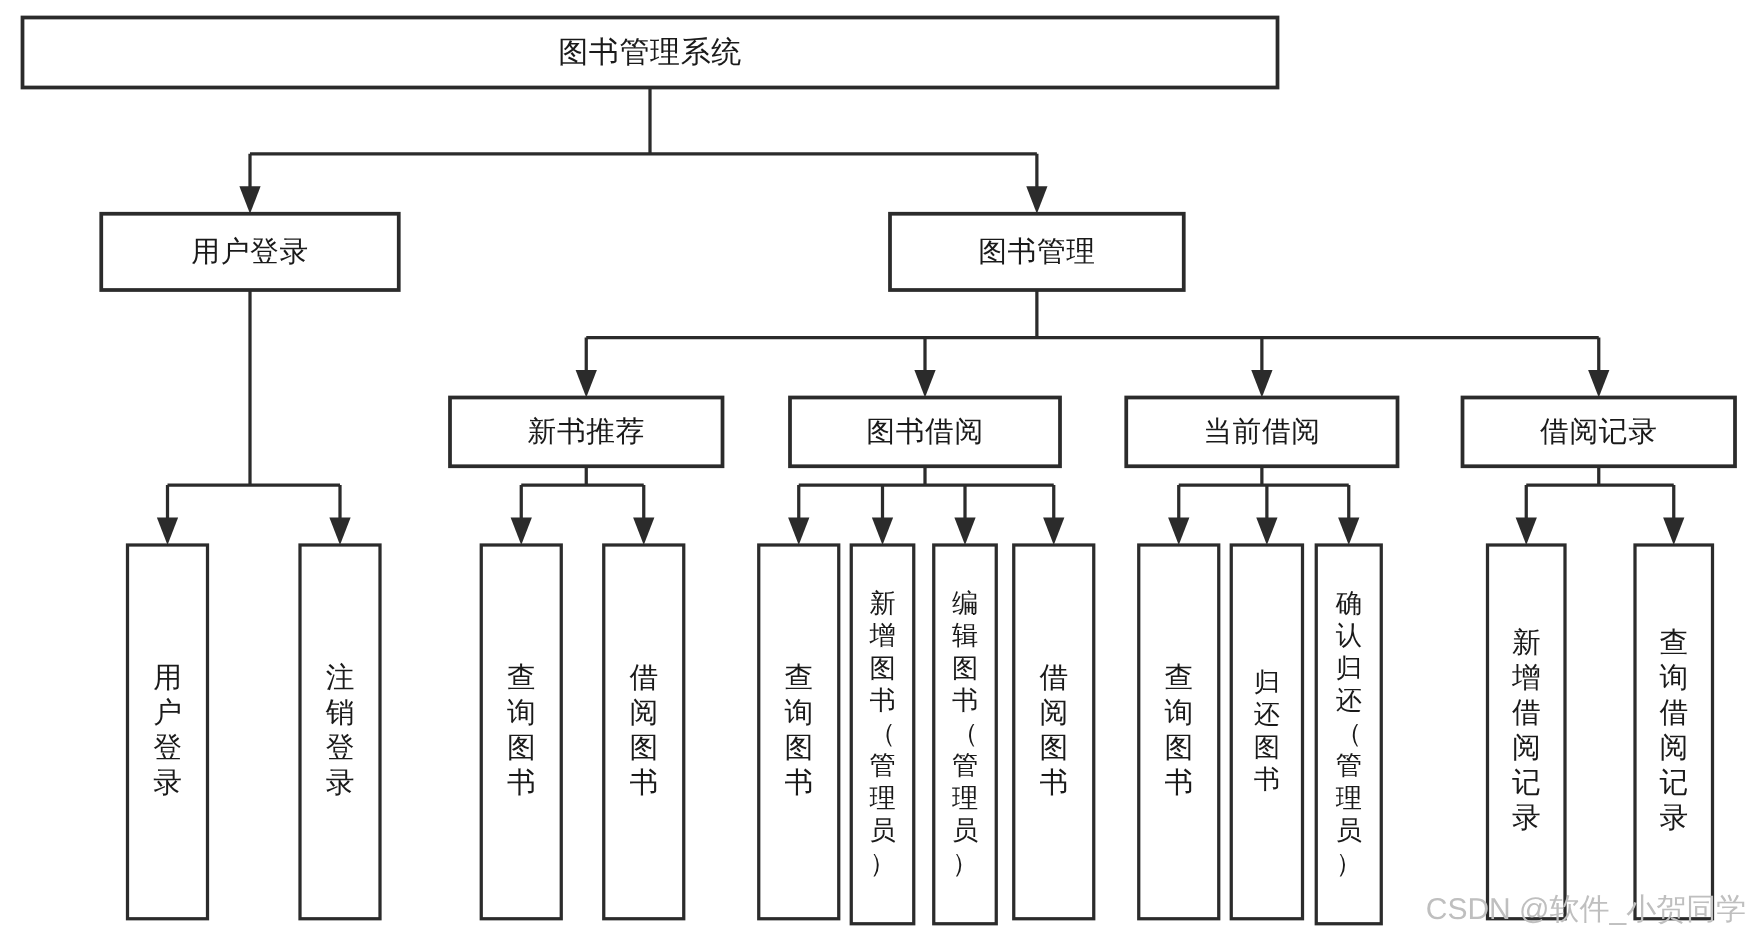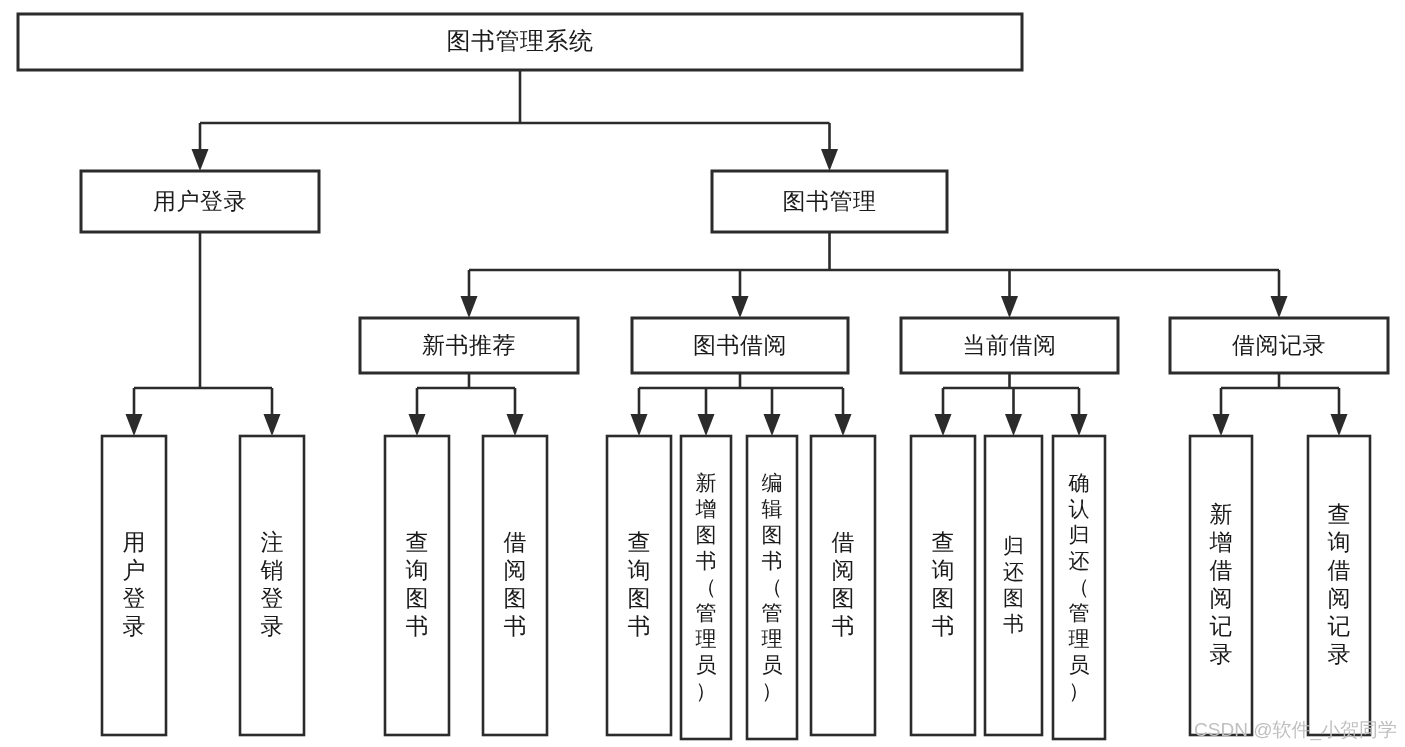--- a/index.html
+++ b/index.html
@@ -23,21 +23,21 @@
   .label-h.big{font-size:24px;}
   .label-v{
     font-family:"Liberation Sans","DejaVu Sans",sans-serif;
     font-size:23px;fill:#1a1a1a;text-anchor:middle;
     dominant-baseline:middle;letter-spacing:0px;
   }
   .label-v-small{font-size:21px;}
   .watermark{
     position:absolute;right:8px;bottom:4px;
     font-family:"Liberation Sans","DejaVu Sans",sans-serif;
-    font-size:19px;color:#bfbfbf;white-space:nowrap;
+    font-size:24px;color:#bfbfbf;white-space:nowrap;
     user-select:none;pointer-events:none;
   }
 </style>
 </head>
 <body>
 
 <div id="diagram-root">
   <svg class="diagram" viewBox="0 0 1405 747" xmlns="http://www.w3.org/2000/svg">
     <g id="edges-layer">
         <g>

